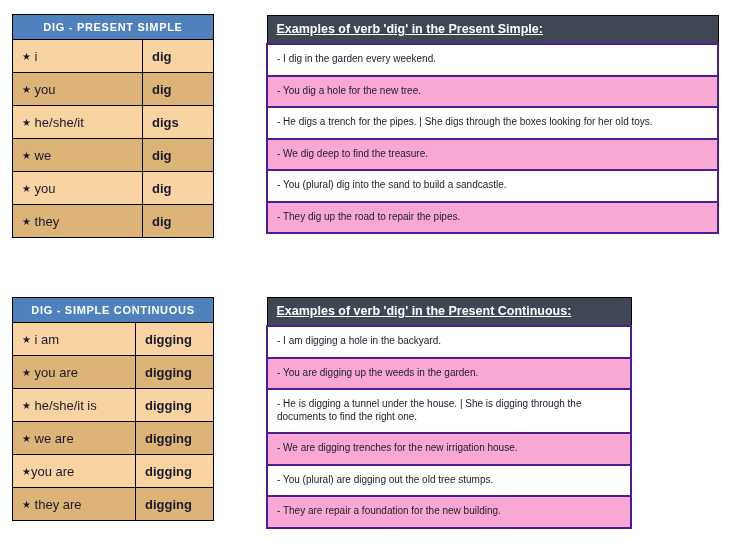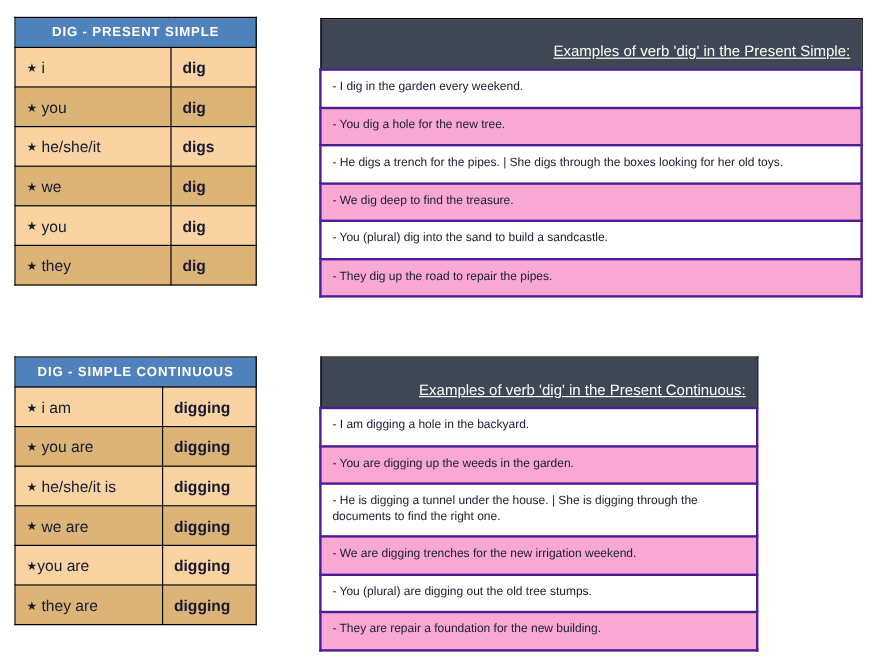--- a/index.html
+++ b/index.html
@@ -61,24 +61,24 @@
   
   .example-table {
     border-collapse: collapse;
     table-layout: fixed;
     border: 1px solid #000000;
     width: 100%;
   }
   .example-table .ex-header-cell {
     background: #3f4754;
     color: #ffffff;
-    font-weight: normal;
+    font-weight: bold;
     font-size: 12.5px;
-    text-align: right;
-    padding: 20px 9px 7px 9px;
+    text-align: left;
+    padding: 6px 9px 7px 9px;
     border: 1px solid #000000;
   }
   .example-table .ex-header-cell span {
     text-decoration: underline;
   }
   .example-table td.ex-cell {
     border: 2px solid #4c1d95;
     font-size: 10px;
     padding: 8px 9px 9px 9px;
     line-height: 1.25;
@@ -211,21 +211,21 @@
       <tr class="ex-white">
         <td class="ex-cell">- I am digging a hole in the backyard.</td>
       </tr>
       <tr class="ex-gray">
         <td class="ex-cell">- You are digging up the weeds in the garden.</td>
       </tr>
       <tr class="ex-white">
         <td class="ex-cell">- He is digging a tunnel under the house. | She is digging through the documents to find the right one.</td>
       </tr>
       <tr class="ex-gray">
-        <td class="ex-cell">- We are digging trenches for the new irrigation weekend.</td>
+        <td class="ex-cell">- We are digging trenches for the new irrigation house.</td>
       </tr>
       <tr class="ex-white">
         <td class="ex-cell">- You (plural) are digging out the old tree stumps.</td>
       </tr>
       <tr class="ex-gray">
         <td class="ex-cell">- They are repair a foundation for the new building.</td>
       </tr>
     </tbody>
   </table>
 </div>

